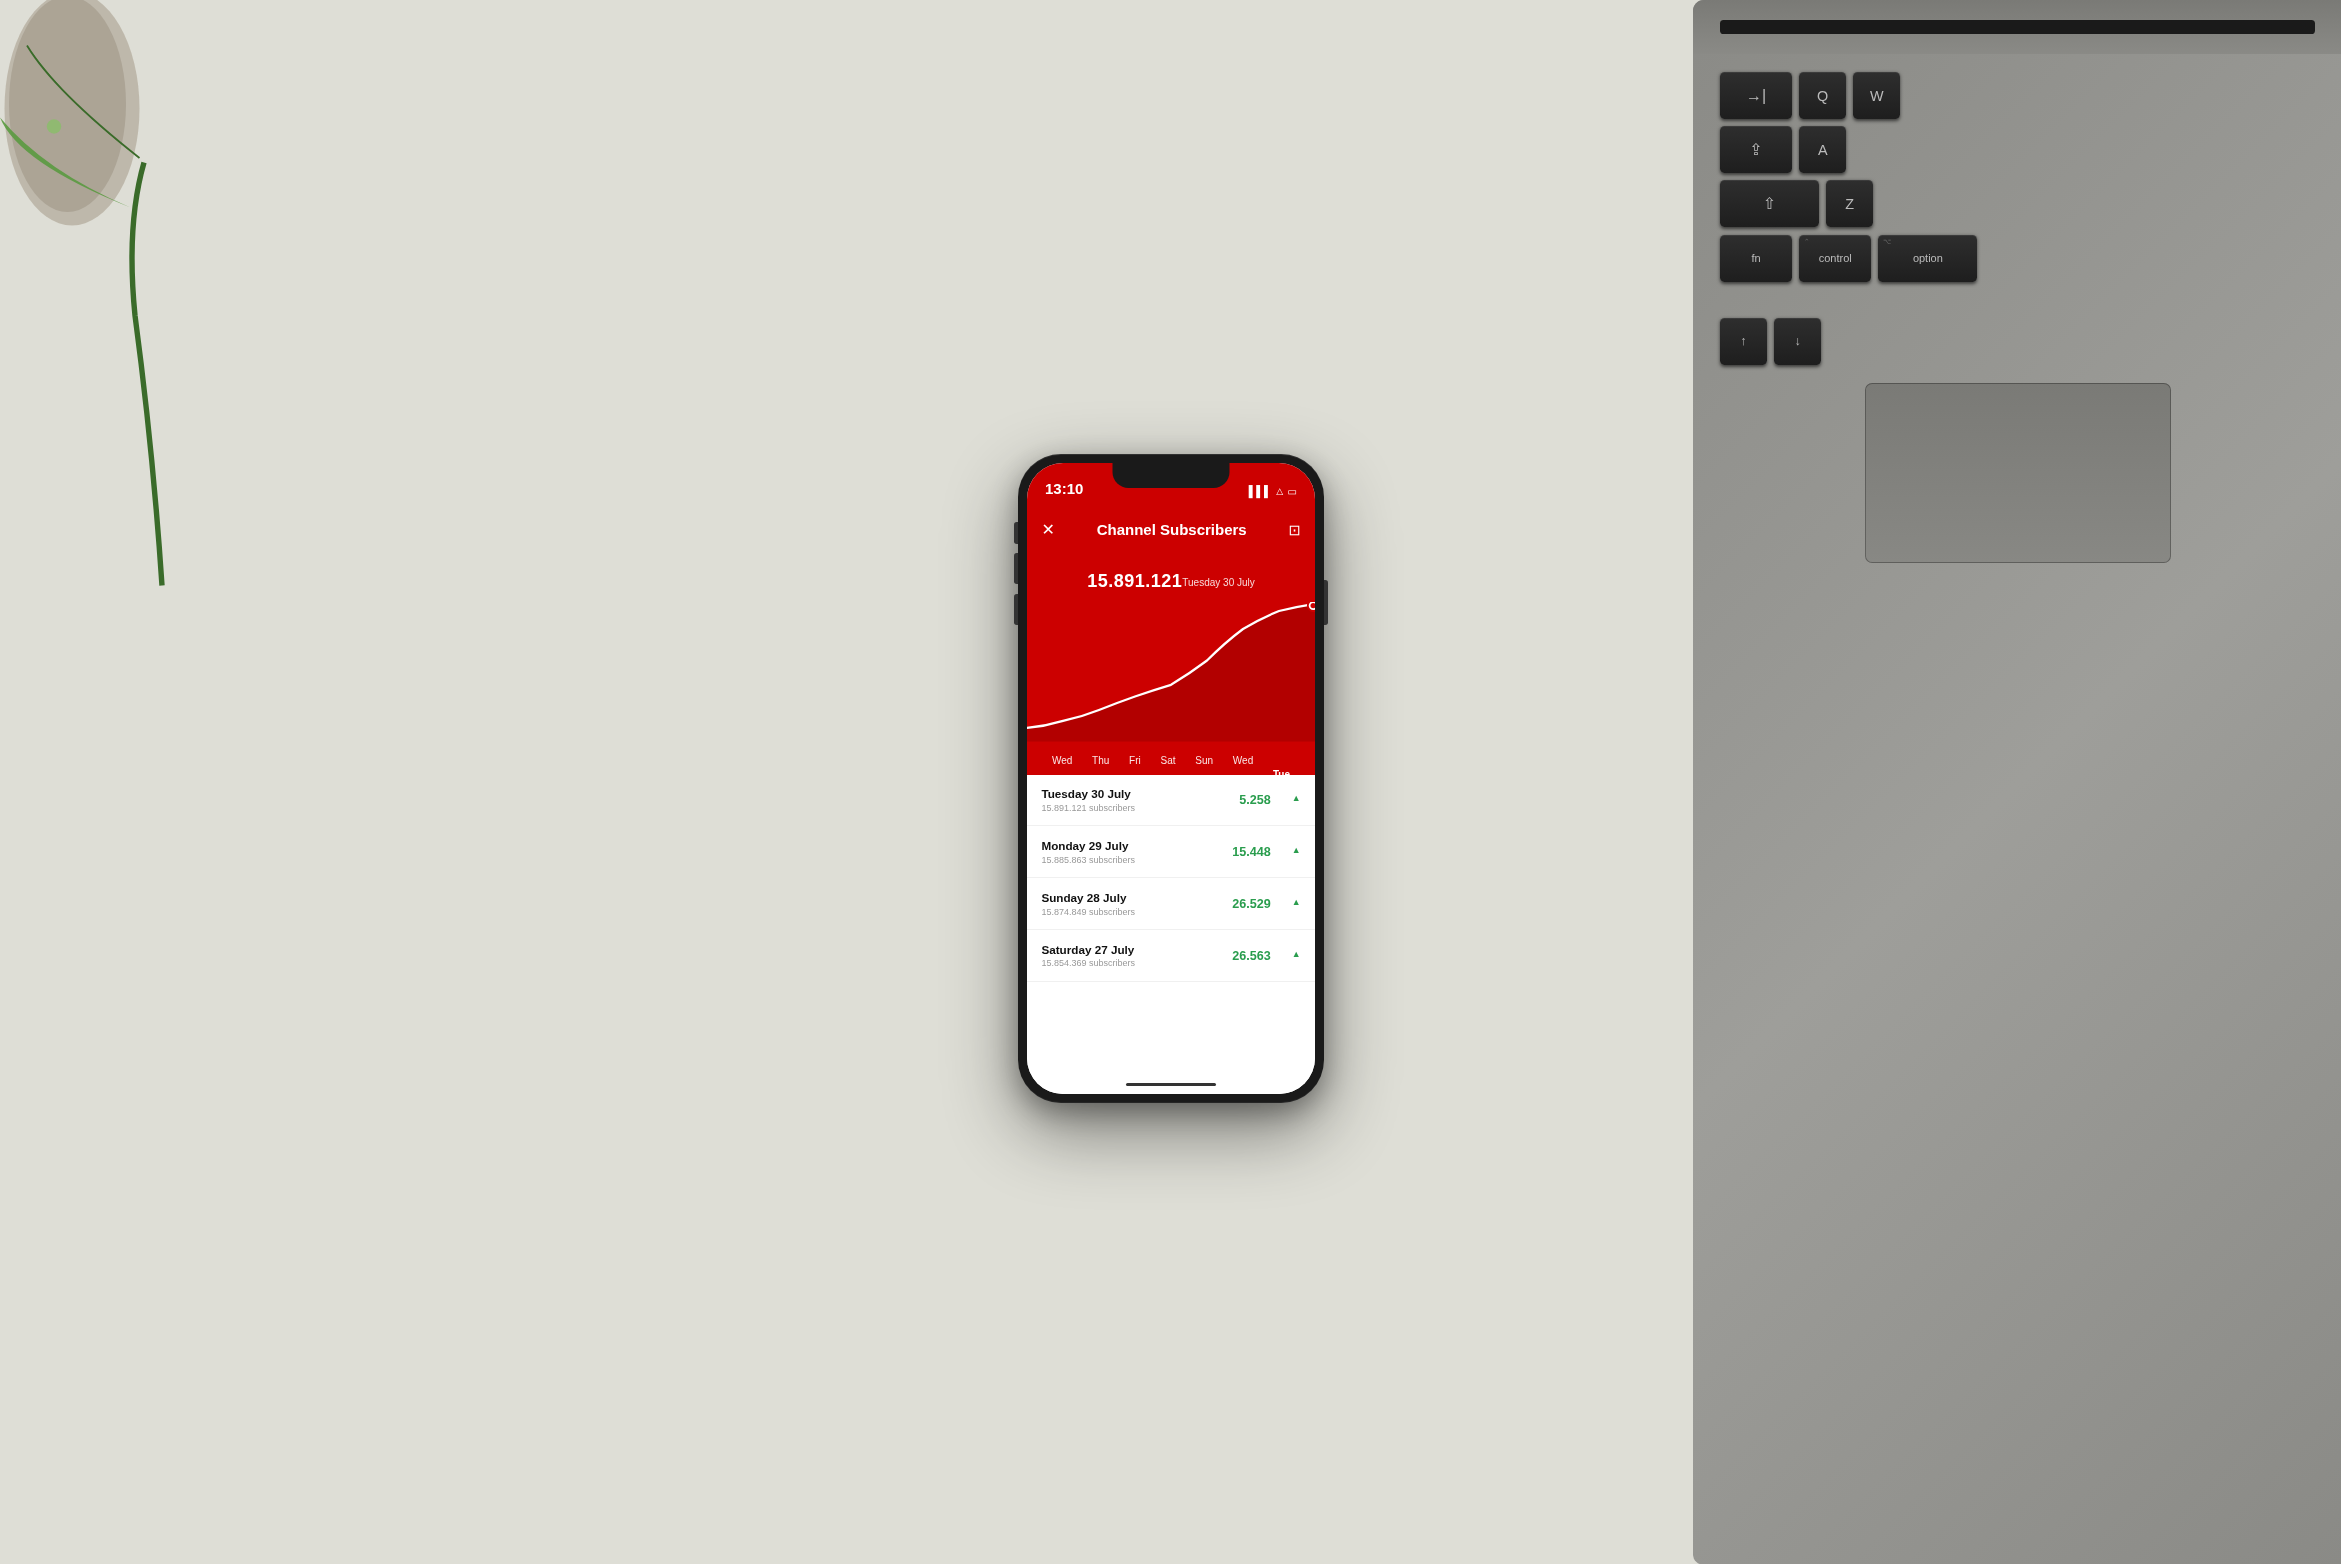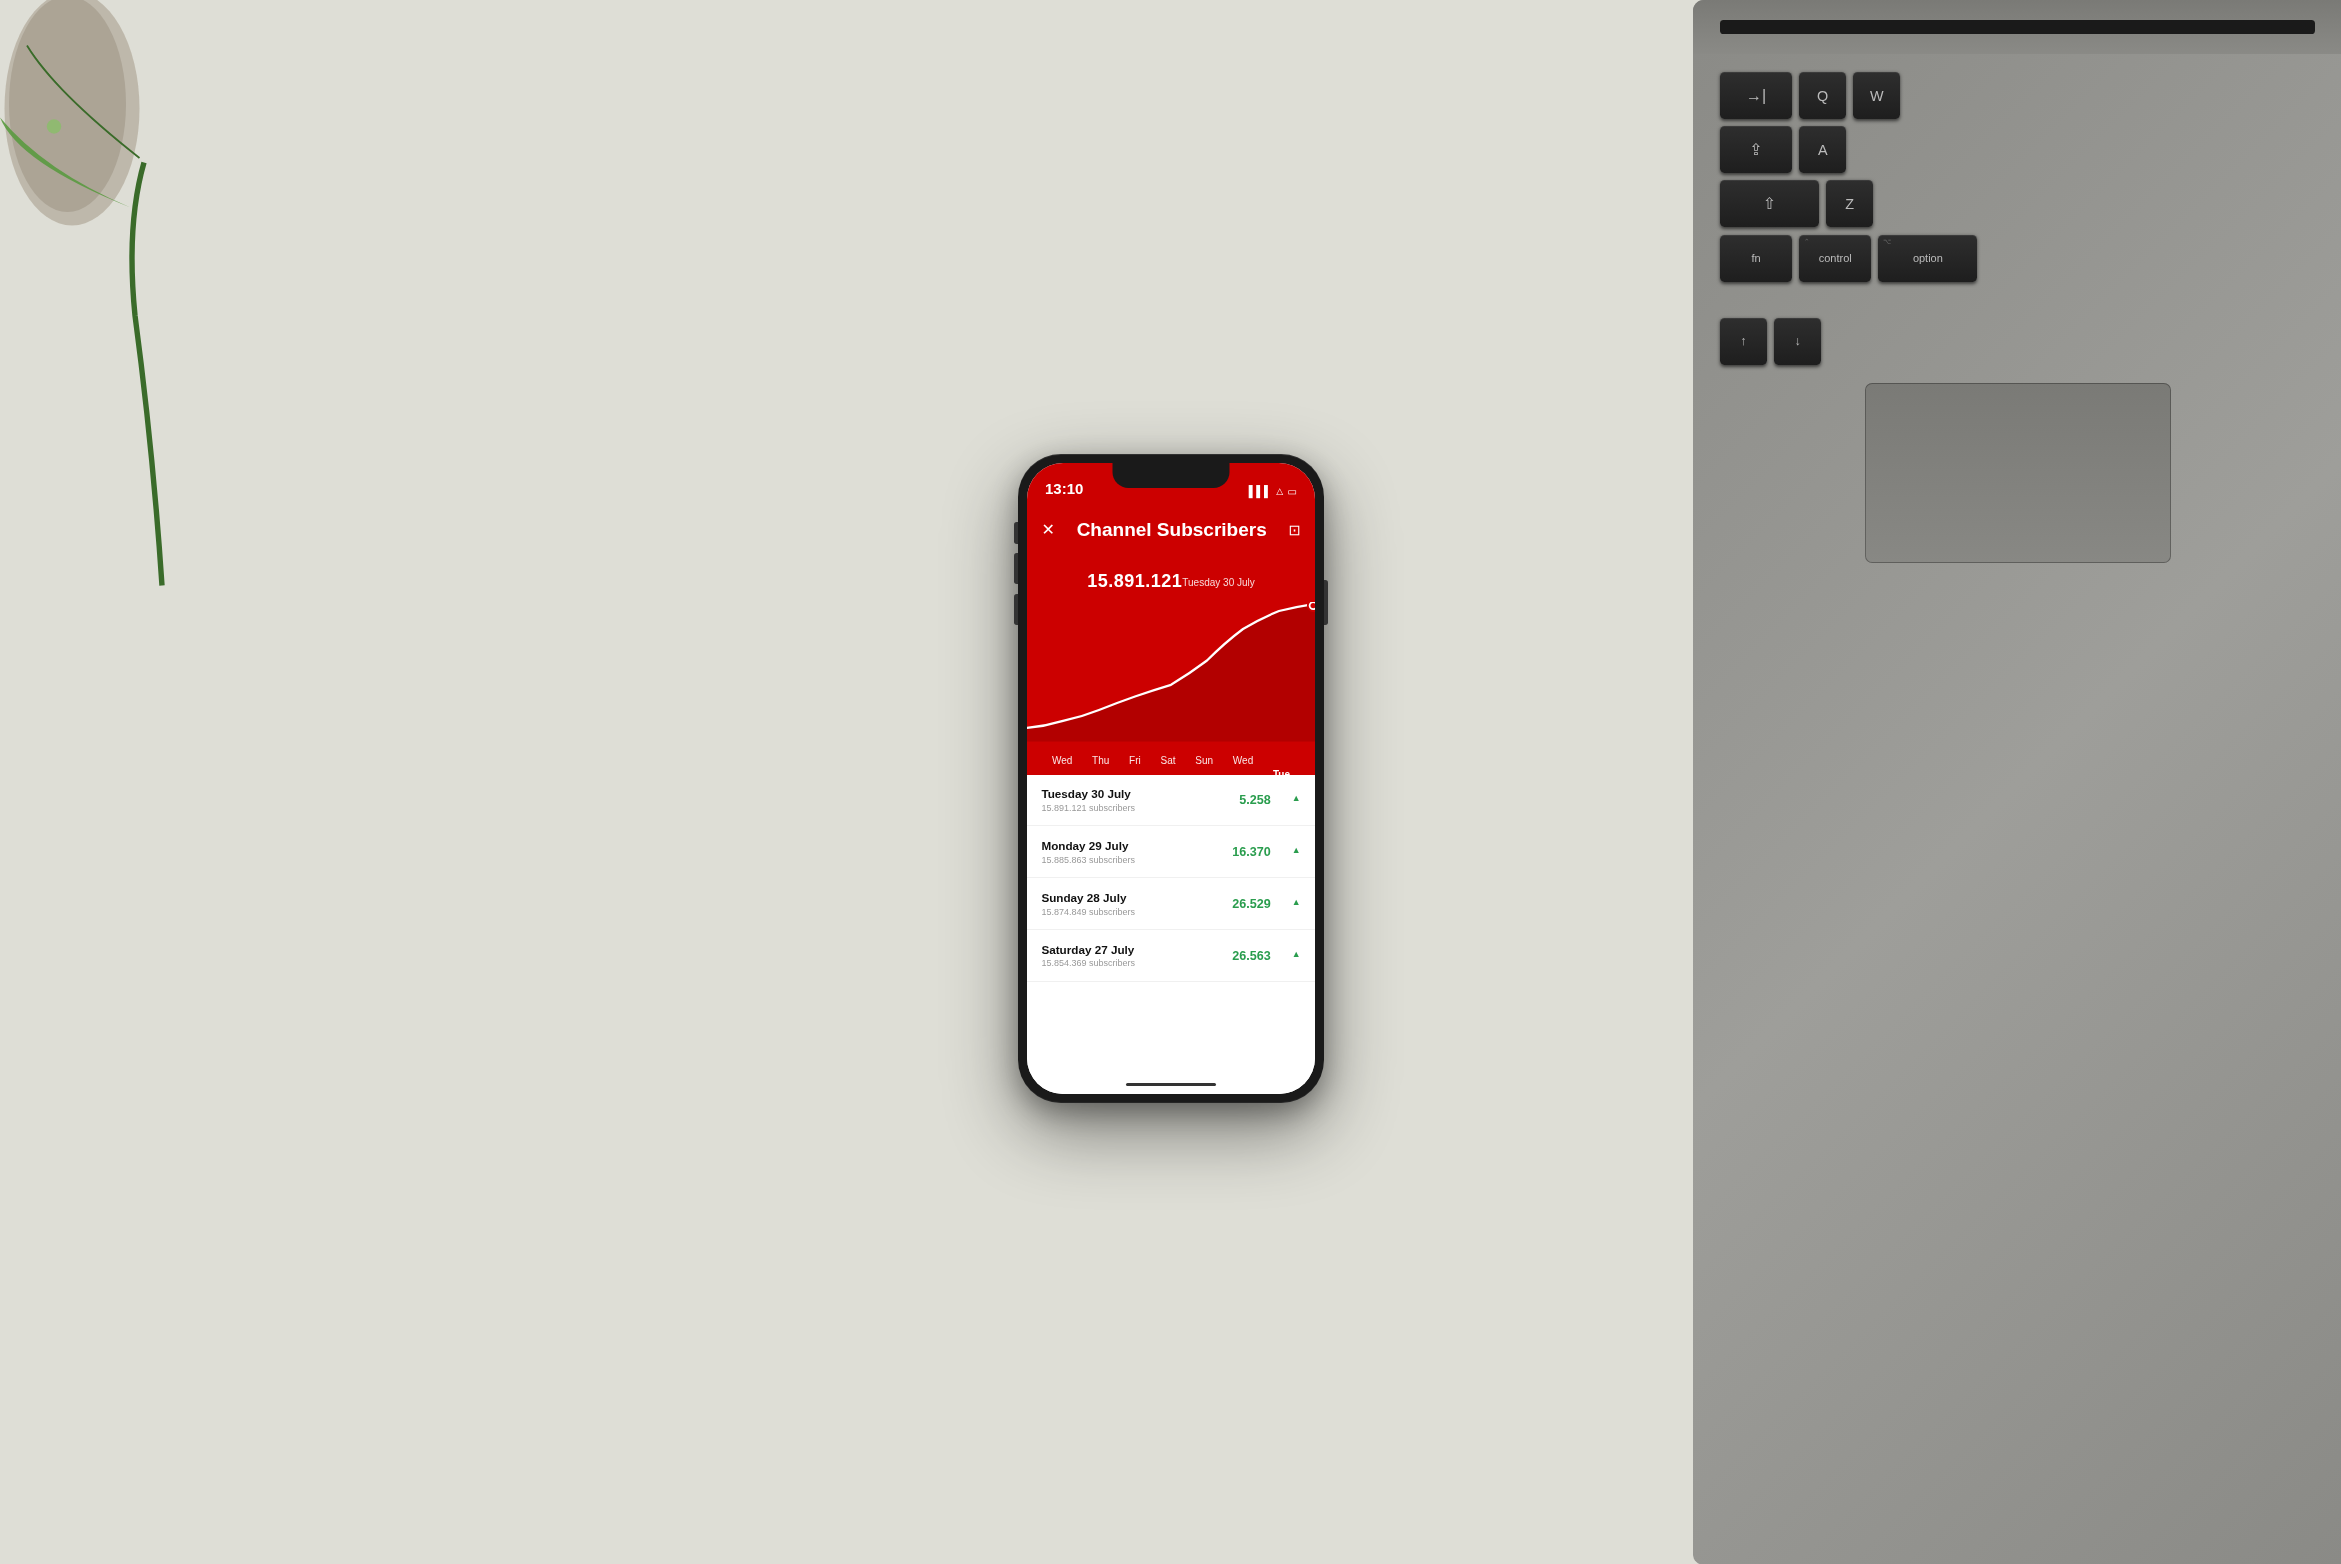--- a/index.html
+++ b/index.html
@@ -114,21 +114,21 @@
     }
 
     .header-close {
       color: #fff;
       font-size: 16px;
       font-weight: 300;
     }
 
     .header-title {
       color: #fff;
-      font-size: 19px;
+      font-size: 15px;
       font-weight: 600;
       text-align: center;
     }
 
     .header-camera {
       color: #fff;
       font-size: 14.4px;
     }
 
     .stats-number {
@@ -506,21 +506,21 @@
             <span class="list-item-arrow">▲</span>
           </div>
         </div>
 
         <div class="list-item">
           <div class="list-item-left">
             <div class="list-item-title">Monday 29 July</div>
             <div class="list-item-subtitle">15.885.863 subscribers</div>
           </div>
           <div class="list-item-right">
-            <span class="list-item-value">16.370</span>
+            <span class="list-item-value">15.448</span>
             <span class="list-item-arrow">▲</span>
           </div>
         </div>
 
         <div class="list-item">
           <div class="list-item-left">
             <div class="list-item-title">Sunday 28 July</div>
             <div class="list-item-subtitle">15.874.849 subscribers</div>
           </div>
           <div class="list-item-right">

